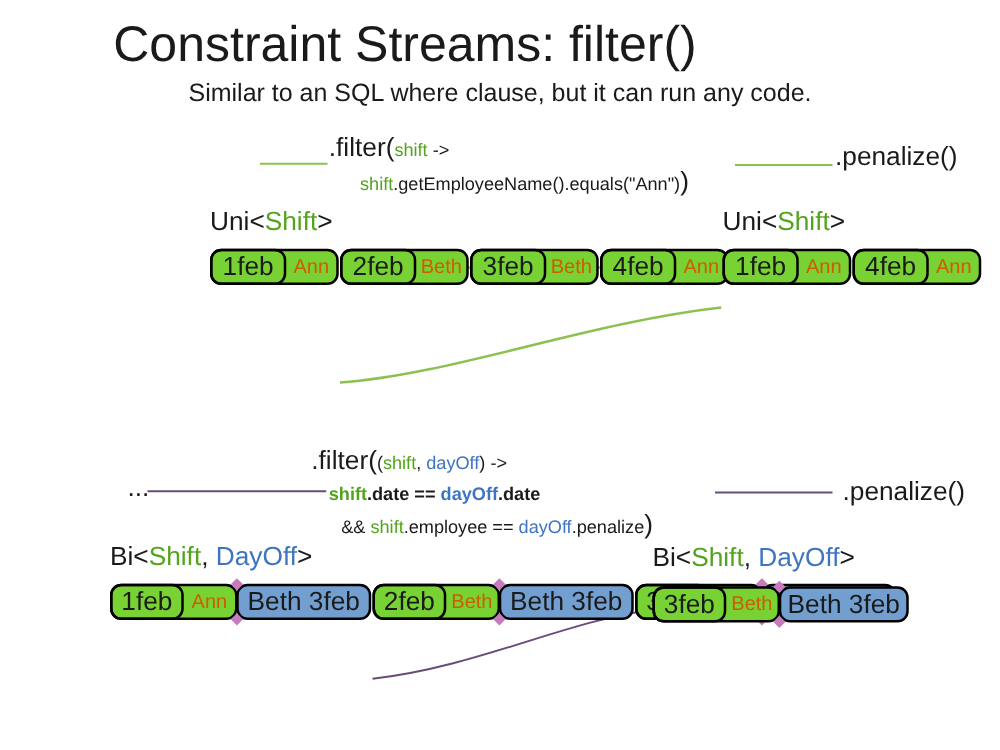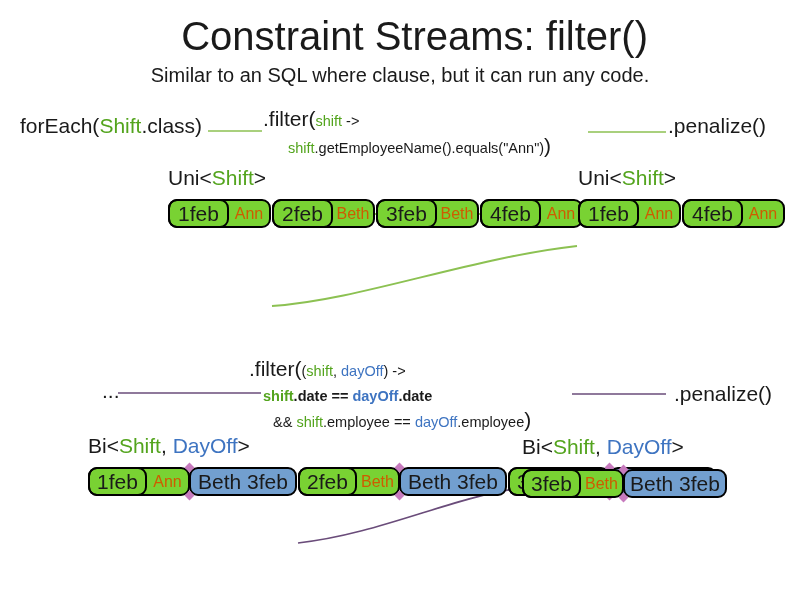--- a/index.html
+++ b/index.html
@@ -2,21 +2,21 @@
 <html style="--text-black: #1a1a1a; --code-green: #53A41D; --code-blue: #3E74C1; --name-orange: #CE5C00; --card-green: #79D233; --card-blue: #729FCF; --line-green: #8CC152; --line-purple: #6A4C7A; --diamond-pink: #C77BBE;"><head>
 <meta charset="utf-8">
 <style>
   html,body{margin:0;padding:0;background:#fff;font-family:"Liberation Sans",sans-serif;color:var(--text-black,#1a1a1a);}
   .stage{position:relative;width:800px;height:600px;background:#fff;overflow:hidden;}
   .abs{position:absolute;}
   #connectors{position:absolute;left:0;top:0;width:800px;height:600px;}
   .ln-green{stroke:var(--line-green,#8CC152);fill:none;}
   .ln-purple{stroke:var(--line-purple,#6A4C7A);fill:none;}
 
-  .title{left:0;top:14px;width:648px;text-align:right;font-size:40px;line-height:44px;white-space:nowrap;}
+  .title{left:0;top:14px;width:648px;text-align:center;font-size:40px;line-height:44px;white-space:nowrap;}
   .subtitle{left:0;top:64px;width:800px;text-align:center;font-size:20px;}
 
   .code{white-space:nowrap;}
   .seg{white-space:pre;}
   .c-black{color:var(--text-black,#1a1a1a);}
   .c-green{color:var(--code-green,#53A41D);}
   .c-blue{color:var(--code-blue,#3E74C1);}
   .s-lg{font-size:21px;}
   .s-sm{font-size:14.5px;}
   .lh-lg{line-height:26px;}
@@ -54,21 +54,20 @@
     <path class="ln-green" stroke-width="2" d="M272,214 L577,214"></path>
     <path class="ln-green" stroke-width="2" d="M272,306 C360,300 470,258 577,246"></path>
     <path class="ln-purple" stroke-width="1.6" d="M118,393 L261,393"></path>
     <path class="ln-purple" stroke-width="1.6" d="M572,394 L666,394"></path>
     <path class="ln-purple" stroke-width="1.6" d="M298,543 C380,534 452,497 521,488"></path>
   </svg>
 
   <div class="abs title">Constraint Streams: filter()</div>
   <div class="abs subtitle">Similar to an SQL where clause, but it can run any code.</div>
 
-  <div class="abs code" style="left:20px;top:114px;"><span class="seg c-black s-lg">forEach(</span><span class="seg c-green s-lg">Shift</span><span class="seg c-black s-lg">.class)</span></div>
 
   <div class="abs code" style="left:263px;top:106px;">
     <div class="lh-lg"><span class="seg c-black s-lg">.filter(</span><span class="seg c-green s-sm">shift</span><span class="seg c-black s-sm"> -&gt;</span></div>
     <div class="lh-sm ind-a"><span class="seg c-green s-sm">shift</span><span class="seg c-black s-sm">.getEmployeeName().equals("Ann")</span><span class="seg c-black s-lg">)</span></div>
   </div>
 
   <div class="abs code s-lg" style="left:668px;top:114px;">.penalize()</div>
 
   <div class="abs type-label" style="left:168px;top:166px;width:104px;"><span class="seg c-black s-lg">Uni&lt;</span><span class="seg c-green s-lg">Shift</span><span class="seg c-black s-lg">&gt;</span></div>
   <div class="abs stack" style="left:168px;top:199px;">
@@ -112,21 +111,21 @@
         <span class="name">Ann</span>
       </div>
     </div>
   </div>
 
   <div class="abs code s-lg" style="left:102px;top:379px;">...</div>
 
   <div class="abs code" style="left:249px;top:356px;">
     <div class="lh-lg"><span class="seg c-black s-lg">.filter(</span><span class="seg c-black s-sm">(</span><span class="seg c-green s-sm">shift</span><span class="seg c-black s-sm">, </span><span class="seg c-blue s-sm">dayOff</span><span class="seg c-black s-sm">) -&gt;</span></div>
     <div class="lh-sm ind-b"><span class="seg c-green s-sm">shift</span><span class="seg c-black s-sm">.date == </span><span class="seg c-blue s-sm">dayOff</span><span class="seg c-black s-sm">.date</span></div>
-    <div class="lh-sm ind-c"><span class="seg c-black s-sm">&amp;&amp; </span><span class="seg c-green s-sm">shift</span><span class="seg c-black s-sm">.employee == </span><span class="seg c-blue s-sm">dayOff</span><span class="seg c-black s-sm">.employee</span><span class="seg c-black s-lg">)</span></div>
+    <div class="lh-sm ind-c"><span class="seg c-black s-sm">&amp;&amp; </span><span class="seg c-green s-sm">shift</span><span class="seg c-black s-sm">.employee == </span><span class="seg c-blue s-sm">dayOff</span><span class="seg c-black s-sm">.penalize</span><span class="seg c-black s-lg">)</span></div>
   </div>
 
   <div class="abs code s-lg" style="left:674px;top:382px;">.penalize()</div>
 
   <div class="abs type-label" style="left:88px;top:434px;width:212px;"><span class="seg c-black s-lg">Bi&lt;</span><span class="seg c-green s-lg">Shift</span><span class="seg c-black s-lg">, </span><span class="seg c-blue s-lg">DayOff</span><span class="seg c-black s-lg">&gt;</span></div>
   <div class="abs stack" style="left:88px;top:467px;">
     <div class="row">
       <div class="shift-card w-bi">
         <span class="date-box d-bi">1feb</span>
         <span class="name">Ann</span>

